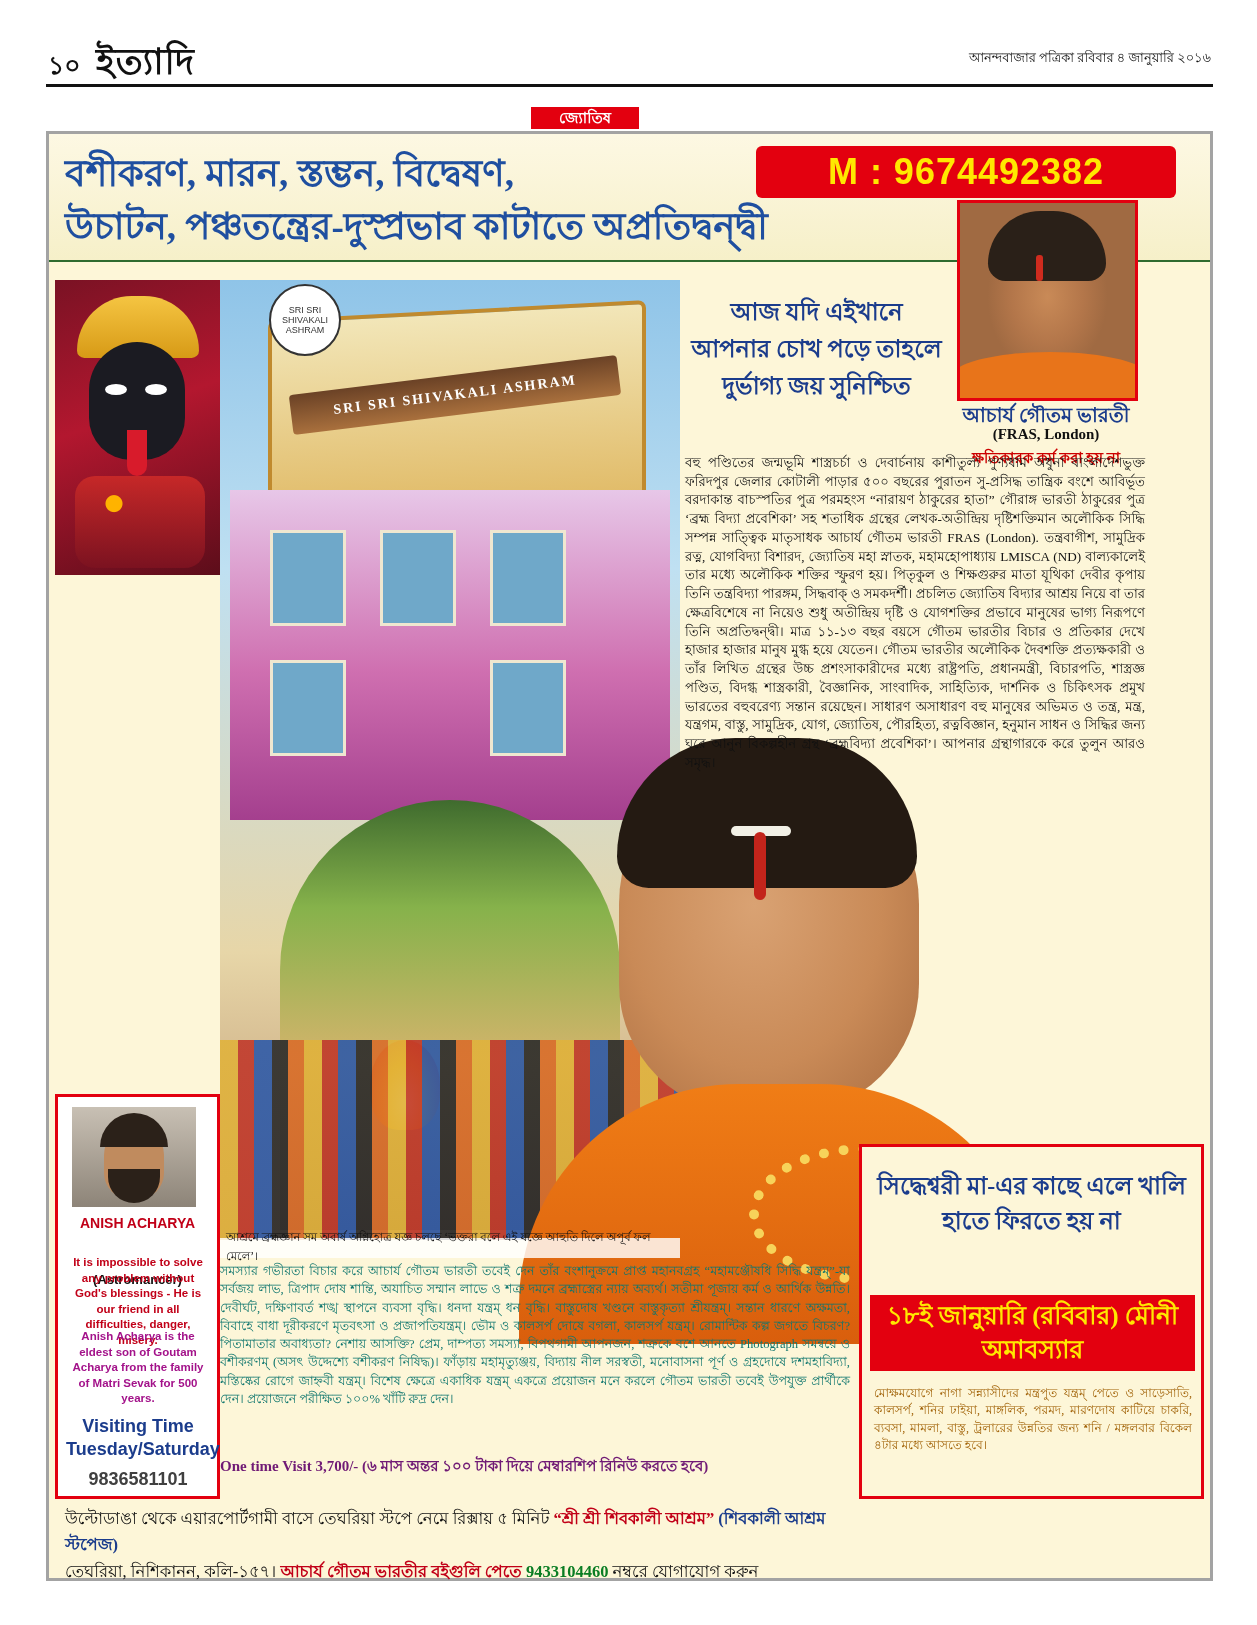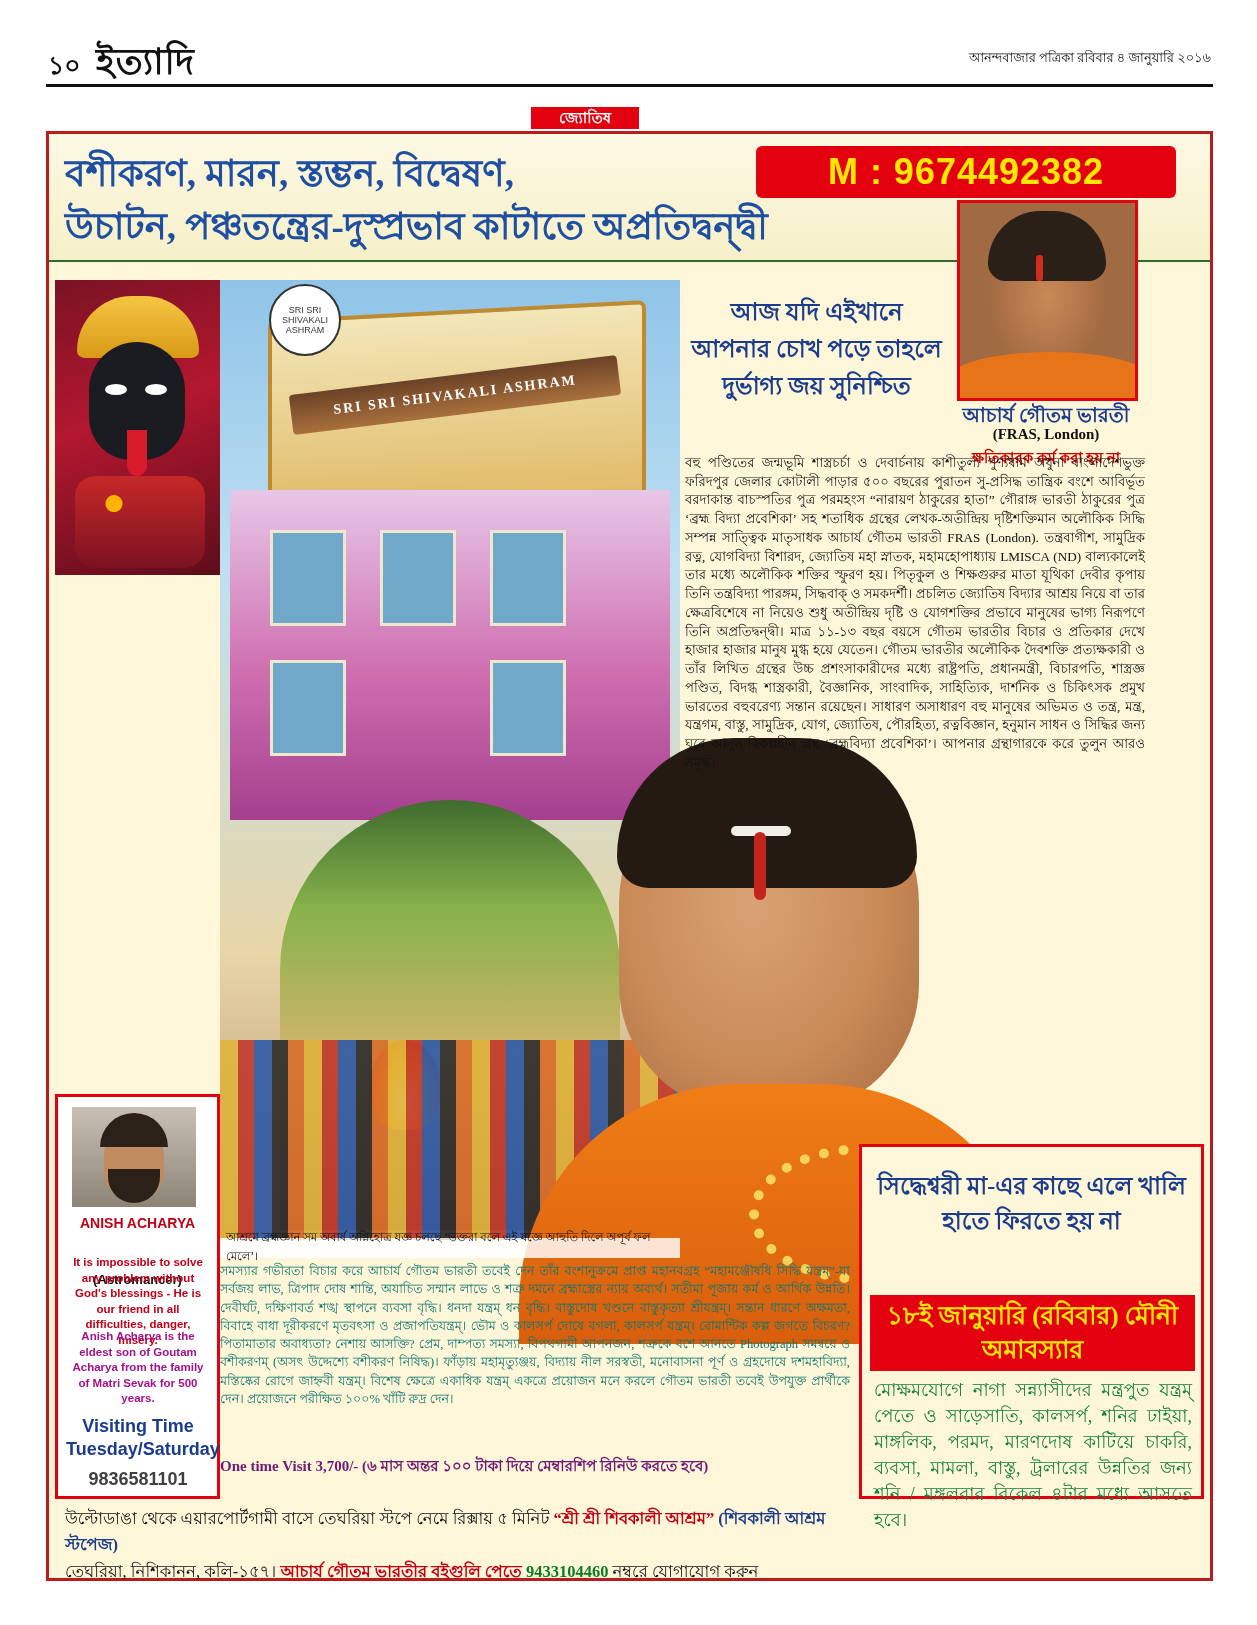--- a/index.html
+++ b/index.html
@@ -10,21 +10,21 @@
   .masthead{position:absolute;left:0;top:36px;width:1257px;height:46px;}
   .page-num{position:absolute;left:48px;top:46px;font-size:25px;font-weight:bold;color:#111;font-family:"Liberation Serif",serif;}
   .masthead-title{position:absolute;left:96px;top:34px;font-size:36px;font-weight:bold;color:#111;font-family:"Liberation Serif",serif;letter-spacing:1px;}
   .masthead-rule{position:absolute;left:46px;top:84px;width:1167px;height:3px;background:#111;}
   .masthead-date{position:absolute;right:46px;top:48px;font-size:13px;color:#111;font-family:"Liberation Serif",serif;}
 
   
   .jyotish-tag{position:absolute;left:531px;top:107px;width:108px;height:22px;background:#e3000f;color:#fff;font-size:15px;font-weight:bold;display:flex;align-items:center;justify-content:center;font-family:"Liberation Serif",serif;}
 
   
-  .ad-frame{position:absolute;left:46px;top:131px;width:1167px;height:1450px;border:3px solid #b91c1c;box-sizing:border-box;background:#fdf6d8;}
+  .ad-frame{position:absolute;left:46px;top:131px;width:1167px;height:1450px;border:3px solid #a3a3a3;box-sizing:border-box;background:#fdf6d8;}
 
   
   .headline-band{position:absolute;left:0;top:0;width:1161px;height:128px;background:linear-gradient(180deg,#fdf8e3 0%,#f6f0c9 100%);border-bottom:2px solid #2f6b2f;box-sizing:border-box;}
   .headline-txt{position:absolute;left:16px;top:14px;width:860px;font-family:"Liberation Serif",serif;font-size:37px;line-height:1.42;font-weight:bold;color:#1f4fa0;}
   .headline-txt .l2{color:#1f4fa0;}
 
   .phone-box{position:absolute;left:707px;top:12px;width:420px;height:52px;background:#e3000f;border-radius:6px;display:flex;align-items:center;justify-content:center;}
   .phone-box span{color:#ffe800;font-size:36px;font-weight:bold;font-family:"Liberation Sans",sans-serif;letter-spacing:1px;}
 
   
@@ -92,21 +92,21 @@
   .emblem{position:absolute;left:220px;top:150px;width:68px;height:68px;border:2px solid #333;border-radius:50%;background:#fff;display:flex;align-items:center;justify-content:center;font-size:9px;text-align:center;color:#333;}
 
   
   .bottom-para{position:absolute;left:171px;top:1128px;width:630px;font-family:"Liberation Serif",serif;font-size:12.6px;line-height:1.45;text-align:justify;color:#0f766e;}
   .onetime{position:absolute;left:171px;top:1320px;width:630px;font-family:"Liberation Serif",serif;font-size:15px;font-weight:bold;color:#701a75;}
 
   
   .sid-box{position:absolute;left:810px;top:1010px;width:345px;height:355px;border:3px solid #e3000f;background:#fdf6d8;box-sizing:border-box;}
   .sid-title{position:absolute;left:0;top:22px;width:100%;text-align:center;font-family:"Liberation Serif",serif;font-size:24px;line-height:1.45;font-weight:bold;color:#1b3c8c;}
   .sid-date{position:absolute;left:8px;top:148px;width:325px;background:#e3000f;color:#ffe800;text-align:center;font-family:"Liberation Serif",serif;font-size:25px;line-height:1.35;font-weight:bold;padding:4px 0;box-sizing:border-box;}
-  .sid-body{position:absolute;left:12px;top:230px;width:318px;font-family:"Liberation Serif",serif;font-size:18px;line-height:1.45;text-align:justify;color:#15803d;}
+  .sid-body{position:absolute;left:12px;top:238px;width:318px;font-family:"Liberation Serif",serif;font-size:12px;line-height:1.45;text-align:justify;color:#a16207;}
 
   
   .footer{position:absolute;left:6px;top:1372px;width:790px;font-family:"Liberation Serif",serif;font-size:16.5px;line-height:1.6;color:#111;margin-left:10px;}
   .footer .blue{color:#1b3c8c;font-weight:bold;}
   .footer .red{color:#c10018;font-weight:bold;}
   .footer .green{color:#0a7d23;font-weight:bold;}
 </style>
 </head>
 <body>
 

